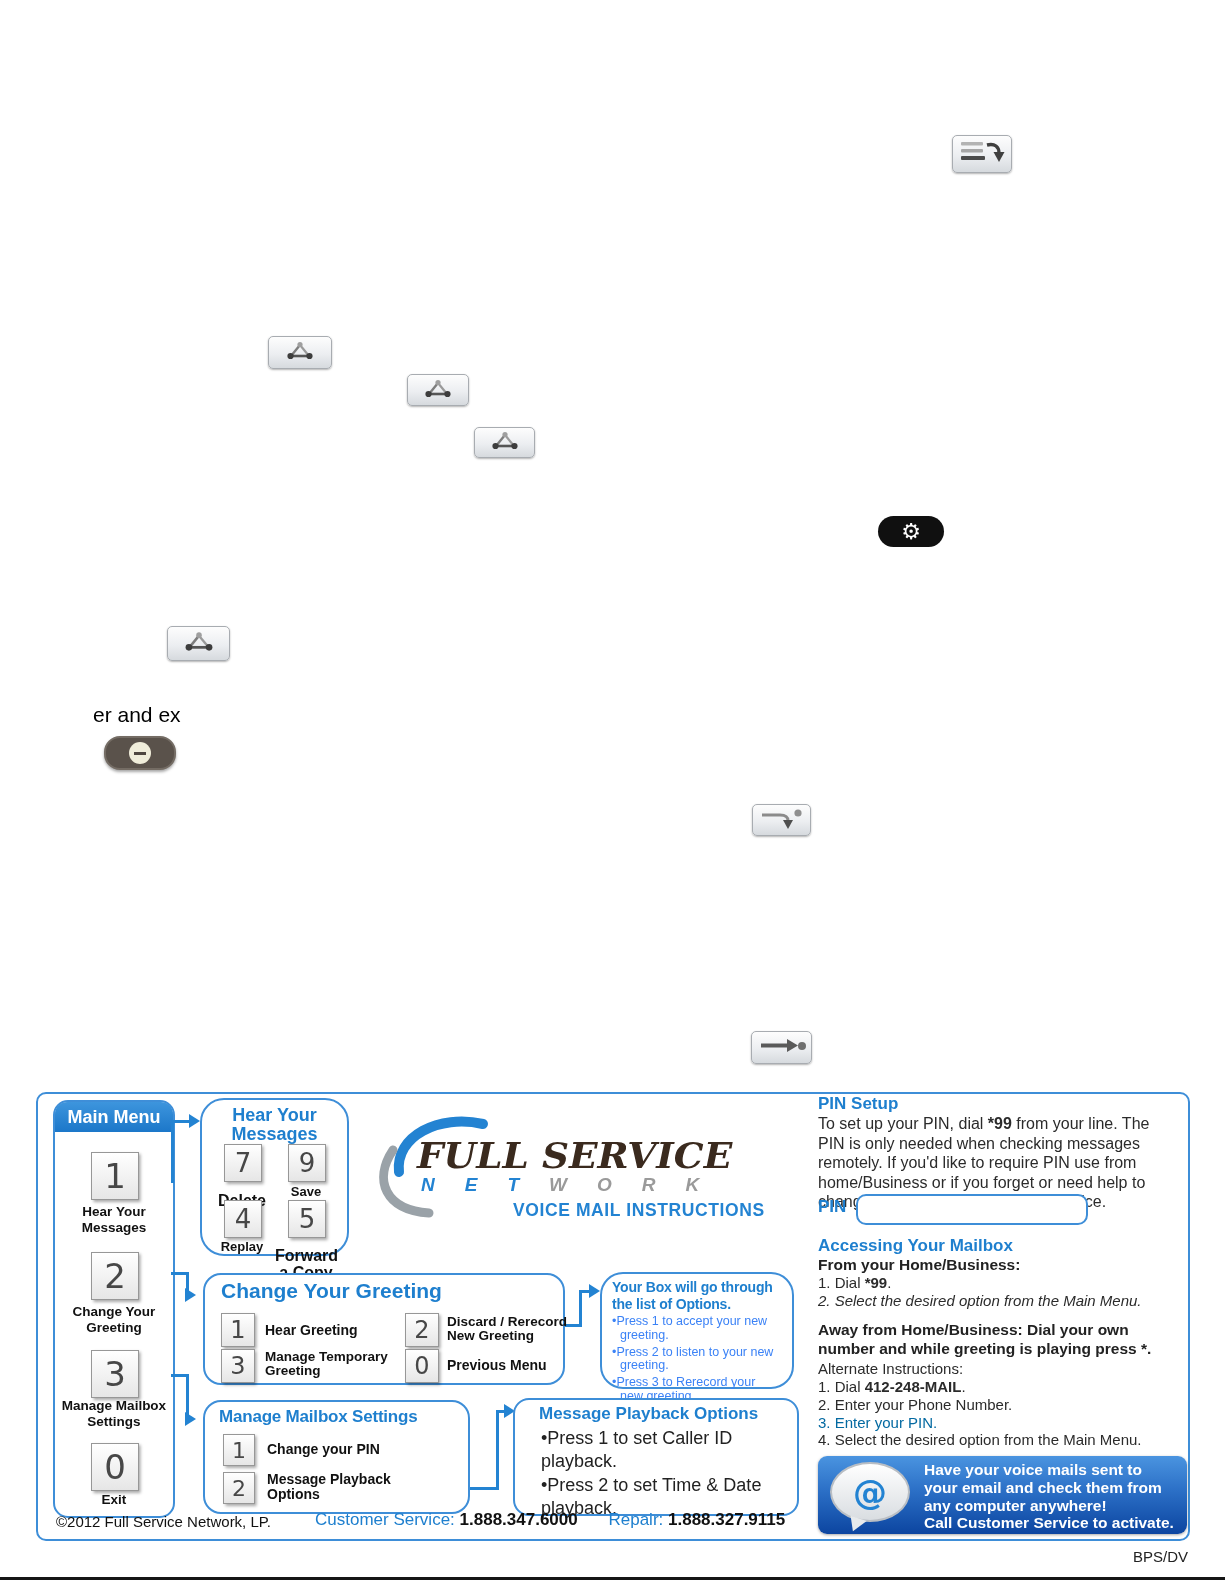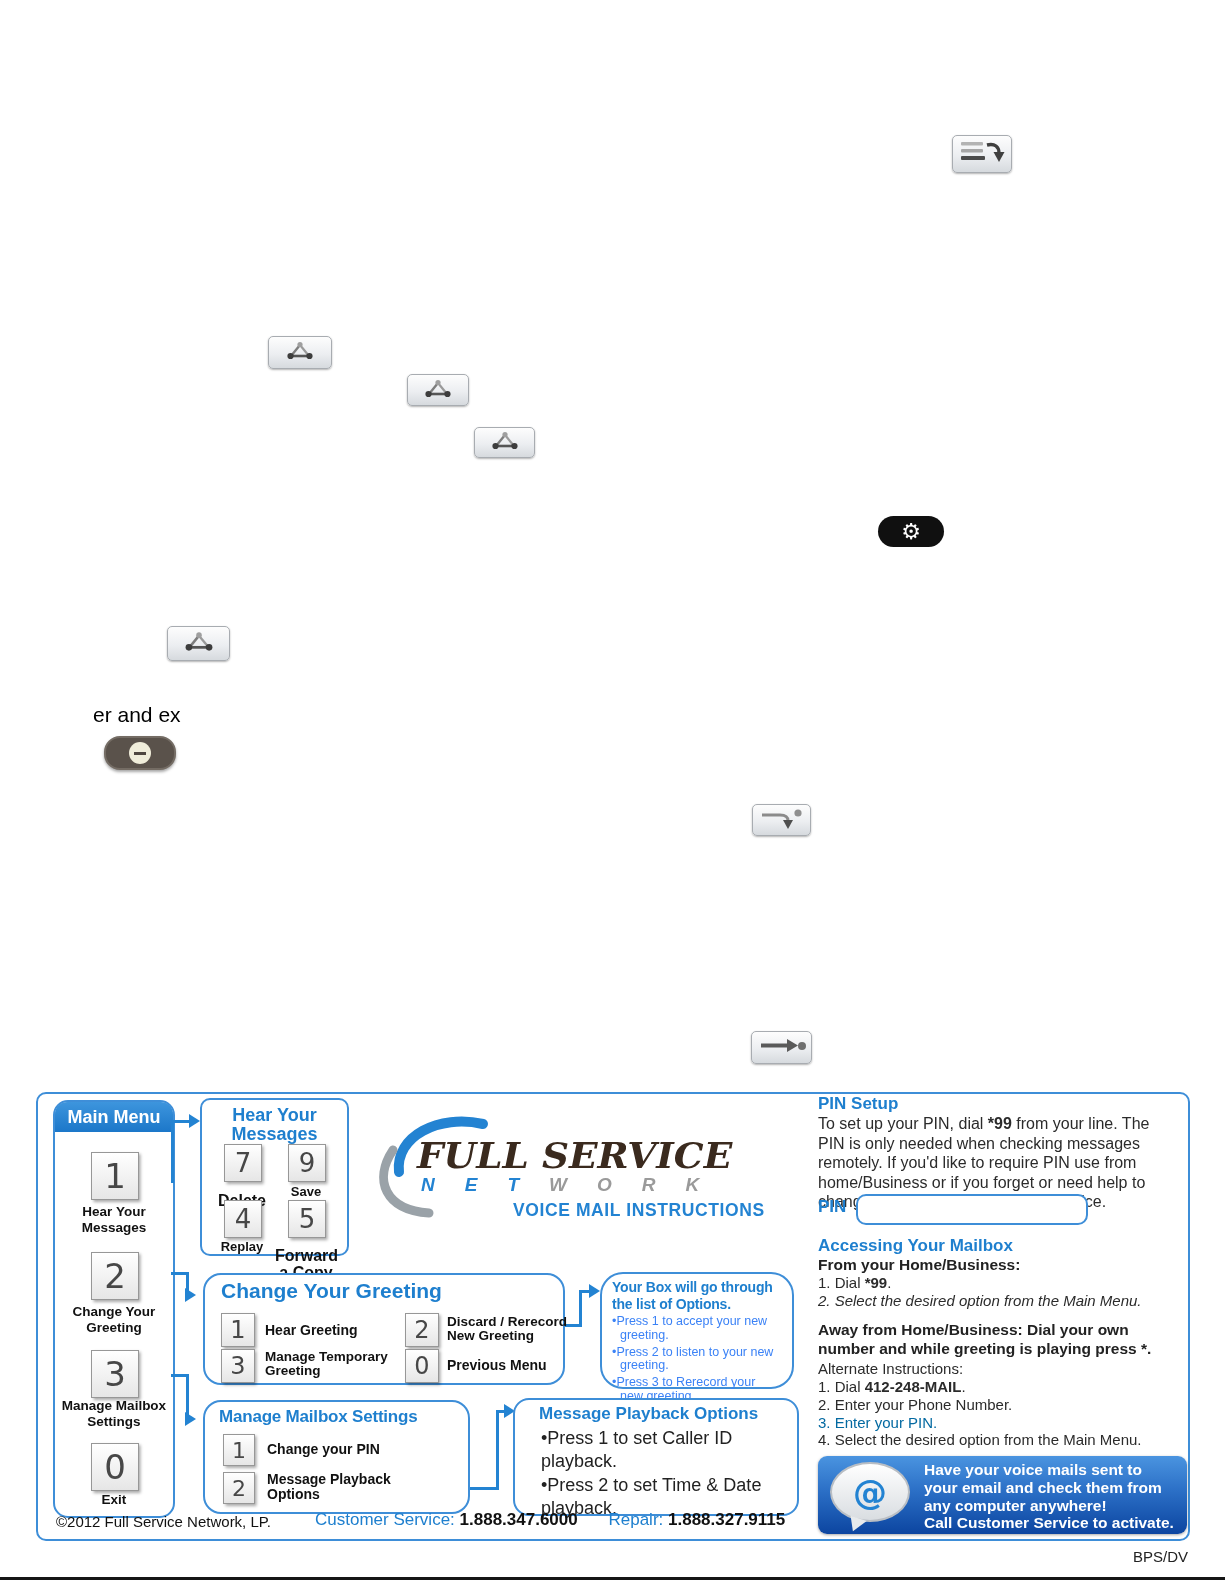--- a/index.html
+++ b/index.html
@@ -156,21 +156,21 @@
   <div class="carrow" style="left:185px;top:1412px;"></div>
 
   <div class="conn" style="left:563px;top:1290px;width:16px;height:34px;border-right:3px solid #2383d2;border-bottom:3px solid #2383d2;"></div>
   <div class="conn" style="left:579px;top:1290px;width:12px;height:3px;background:#2383d2;"></div>
   <div class="carrow" style="left:589px;top:1284px;"></div>
 
   <div class="conn" style="left:466px;top:1410px;width:30px;height:77px;border-right:3px solid #2383d2;border-bottom:3px solid #2383d2;"></div>
   <div class="conn" style="left:496px;top:1410px;width:10px;height:3px;background:#2383d2;"></div>
   <div class="carrow" style="left:504px;top:1404px;"></div>
 
-  <div class="bluebox" style="left:200px;top:1098px;width:145px;height:154px;border-radius:10px;">
+  <div class="bluebox" style="left:200px;top:1098px;width:145px;height:154px;border-radius:24px;">
     <div class="blue-title" style="text-align:center;font-size:18px;line-height:1.05;margin-top:6px;">
       <div>Hear Your</div>
       <div>Messages</div>
     </div>
     <div class="abs" style="left:9px;top:44px;width:62px;text-align:center;">
       <div class="key" style="position:relative;left:13px;width:36px;height:36px;font-size:26px;">7</div>
       <div class="keylabel" style="font-size:16px;margin-top:10px;">Delete</div>
     </div>
     <div class="abs" style="left:73px;top:44px;width:62px;text-align:center;">
       <div class="key" style="position:relative;left:13px;width:36px;height:36px;font-size:26px;">9</div>

